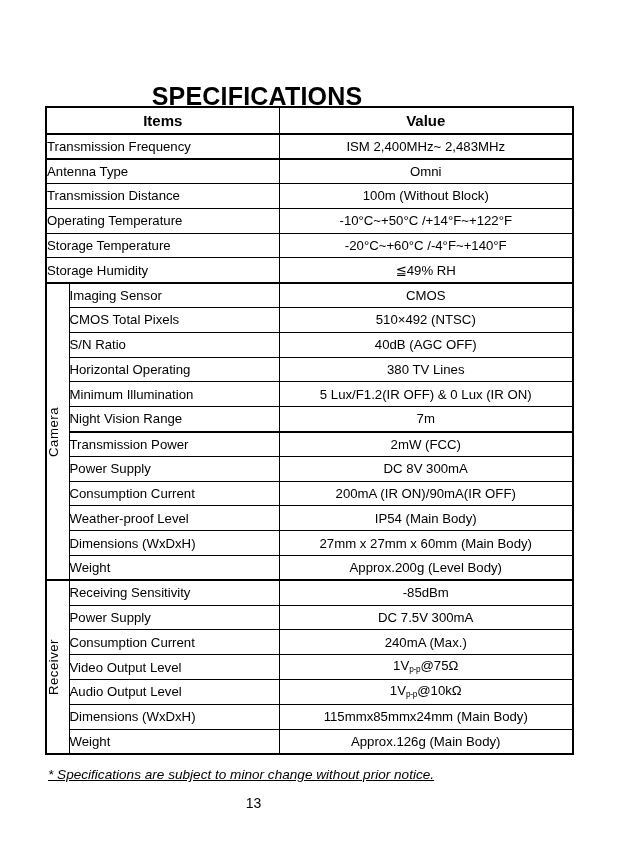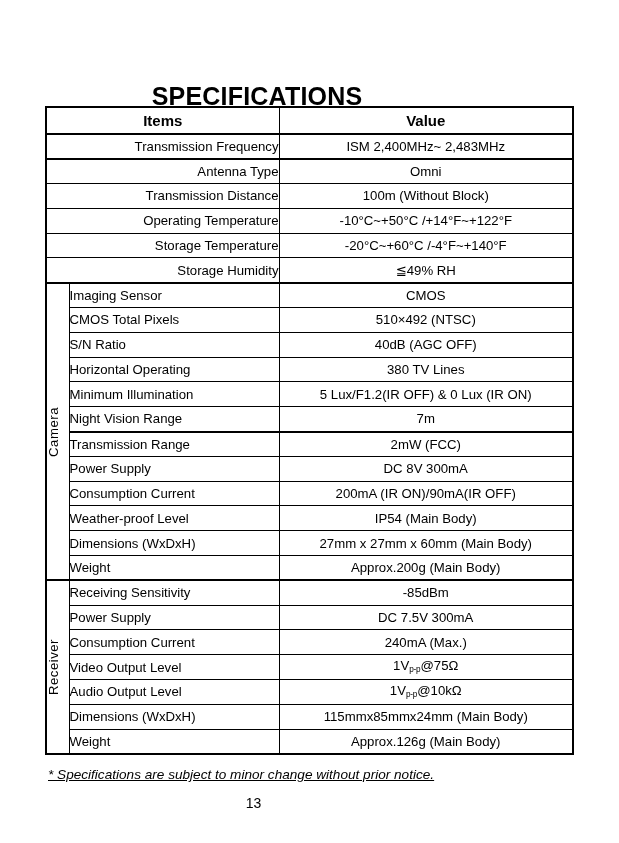--- a/index.html
+++ b/index.html
@@ -52,21 +52,21 @@
   .col-value { width: 294px; }
 
   .hdr td {
     text-align: center;
     font-weight: bold;
     font-size: 15px;
     height: 27px;
     border-bottom: 2.5px solid #000000;
   }
   .item-wide {
-    text-align: right;
+    text-align: left;
     padding-left: 10px;
   }
   .item-cell {
     text-align: left;
     padding-left: 15px;
   }
   .value-cell {
     text-align: center;
   }
   .thickline td {
@@ -171,42 +171,42 @@
         </tr>
         <tr>
           <td class="item-cell">Minimum Illumination</td>
           <td class="value-cell">5 Lux/F1.2(IR OFF) &amp; 0 Lux (IR ON)</td>
         </tr>
         <tr>
           <td class="item-cell">Night Vision Range</td>
           <td class="value-cell">7m</td>
         </tr>
         <tr class="thickline">
-          <td class="item-cell">Transmission Range</td>
+          <td class="item-cell">Transmission Power</td>
           <td class="value-cell">2mW (FCC)</td>
         </tr>
         <tr>
           <td class="item-cell">Power Supply</td>
           <td class="value-cell">DC 8V 300mA</td>
         </tr>
         <tr>
           <td class="item-cell">Consumption Current</td>
           <td class="value-cell">200mA (IR ON)/90mA(IR OFF)</td>
         </tr>
         <tr>
           <td class="item-cell">Weather-proof Level</td>
           <td class="value-cell">IP54 (Main Body)</td>
         </tr>
         <tr>
           <td class="item-cell">Dimensions (WxDxH)</td>
           <td class="value-cell">27mm x 27mm x 60mm (Main Body)</td>
         </tr>
         <tr>
           <td class="item-cell">Weight</td>
-          <td class="value-cell">Approx.200g (Main Body)</td>
+          <td class="value-cell">Approx.200g (Level Body)</td>
         </tr>
         <tr class="thickline">
           <td class="sect-label" rowspan="7">
             <span class="rot">Receiver</span>
           </td>
           <td class="item-cell">Receiving Sensitivity</td>
           <td class="value-cell">-85dBm</td>
         </tr>
         <tr>
           <td class="item-cell">Power Supply</td>

